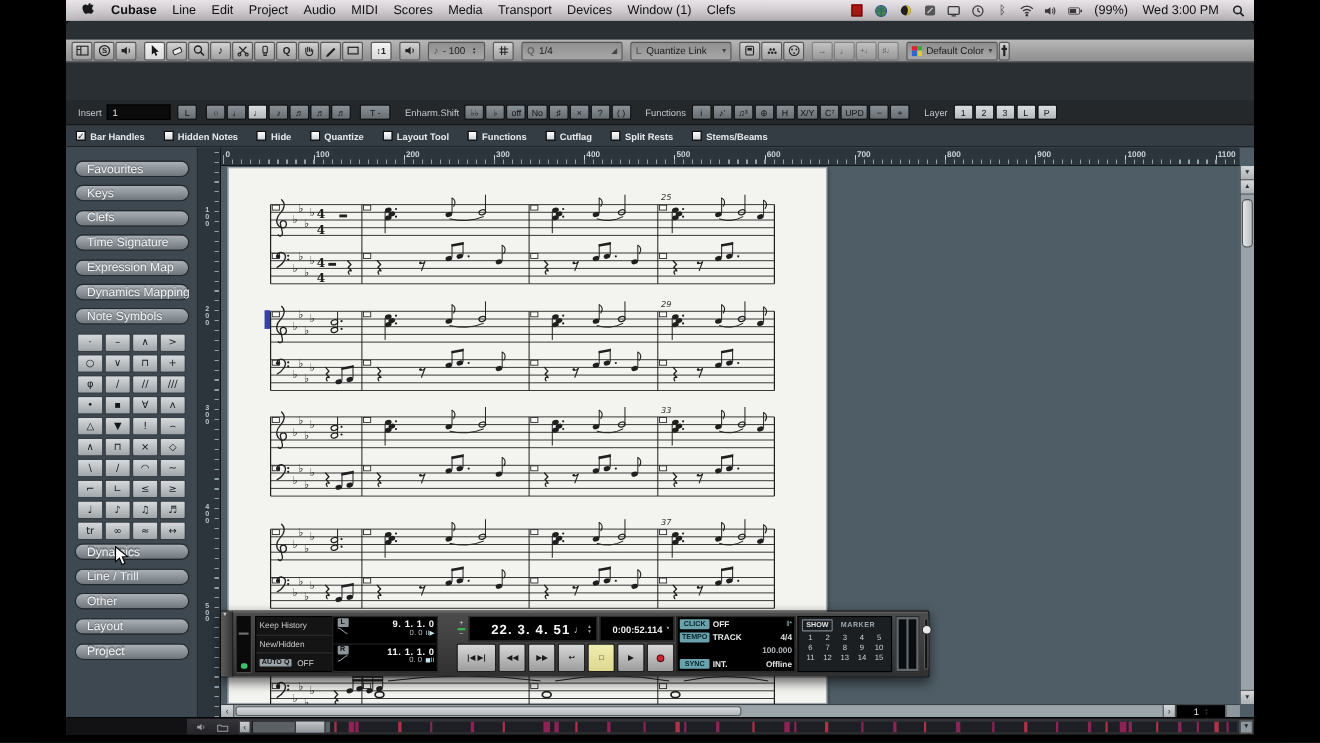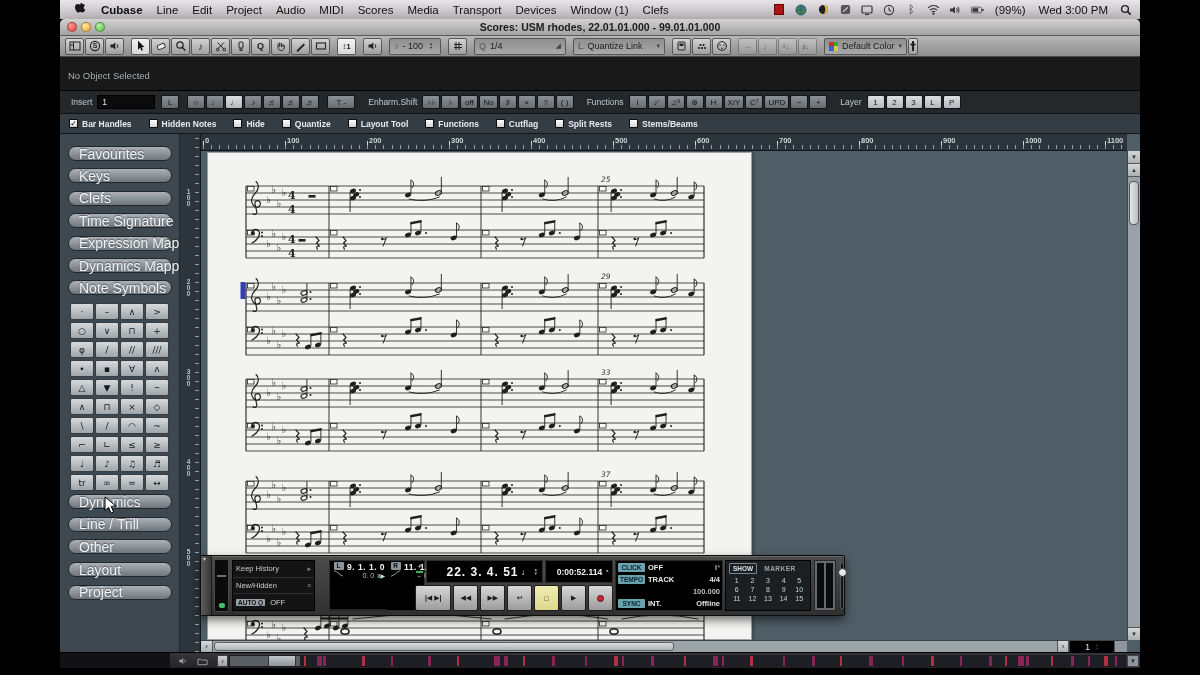--- a/index.html
+++ b/index.html
@@ -69,21 +69,21 @@
     border-bottom:1px solid #14181b;display:flex;align-items:center;gap:17px;padding:0 9px;}
   .fitem{display:flex;align-items:center;gap:4px;color:#e7ebed;font-size:8.5px;font-weight:bold;white-space:nowrap;}
   .fbox{width:9px;height:9px;background:linear-gradient(#ffffff,#cdd2d5);border:1px solid #0e0e0e;
     font-size:8px;line-height:8px;color:#111;display:flex;align-items:center;justify-content:center;}
 
   
   .main{position:absolute;left:0;top:115px;right:0;bottom:0;background:#4f5d66;overflow:hidden;}
   .sidebar{position:absolute;left:0;top:0;width:120px;bottom:0;background:#3d4850;border-right:1px solid #20262b;}
   .pill{position:absolute;left:8px;width:104px;height:15px;border-radius:8px;
     background:linear-gradient(#abb1b6,#6e767c);border:1px solid #22272b;color:#f1f4f6;
-    font-size:14px;display:flex;align-items:center;padding-left:10px;
+    font-size:11px;display:flex;align-items:center;padding-left:10px;
     text-shadow:0 -1px 1px rgba(0,0,0,.45);white-space:nowrap;}
   .sym{position:absolute;width:24px;height:17px;background:linear-gradient(#d7dadc,#9fa5a9);
     border:1px solid #383e44;border-radius:2px;color:#15181b;font-size:9px;
     display:flex;align-items:center;justify-content:center;font-family:"DejaVu Sans",sans-serif;}
 
   .vruler{position:absolute;left:120px;top:0;width:21px;bottom:0;background:#2b353b;border-right:1px solid #10161a;}
   .vruler::after{content:'';position:absolute;top:4px;bottom:0;right:1px;width:4px;
     background:repeating-linear-gradient(180deg,#8ea0a8 0 1px,transparent 1px 9px);}
   .vlab{position:absolute;left:4px;writing-mode:vertical-rl;text-orientation:upright;
     color:#bac4ca;font-size:6.5px;font-weight:bold;letter-spacing:-1px;line-height:8px;}
@@ -131,22 +131,22 @@
   .t-fline{position:absolute;left:2px;right:2px;top:15px;height:2px;background:#6f6f6f;}
   .t-led{position:absolute;left:4px;bottom:3px;width:6px;height:5px;background:#3fc06a;border-radius:2px;}
   .t-auto{position:absolute;left:31px;top:4px;width:83px;bottom:4px;background:#141414;
     border:1px solid #000;display:flex;flex-direction:column;}
   .t-arow{flex:1;display:flex;align-items:center;padding:0 3px;color:#cacaca;font-size:7.5px;
     border-bottom:1px solid #2d2d2d;gap:2px;white-space:nowrap;}
   .t-arow:last-child{border-bottom:none;}
   .t-tri{margin-left:auto;color:#8b8b8b;font-size:7px;}
   .t-chip{background:#99a2a7;color:#0f1113;font-weight:bold;font-size:6.5px;padding:0 2px;border-radius:1px;}
   .t-aval{color:#d2d2d2;font-size:7.5px;margin-left:3px;}
-  .t-loc{position:absolute;left:128px;top:4px;width:96px;bottom:4px;background:#000;
-    border:1px solid #2a2a2a;display:flex;flex-direction:row;}
+  .t-loc{position:absolute;left:101px;top:4px;width:96px;bottom:4px;background:#000;
+    border:1px solid #2a2a2a;display:flex;flex-direction:column;}
   .t-lrow{flex:1;display:flex;border-bottom:1px solid #242424;padding:1px 2px;gap:2px;}
   .t-lrow:last-child{border-bottom:none;}
   .t-lico{display:flex;flex-direction:column;align-items:center;width:13px;g:2px;}
   .t-lbadge{background:#8e959a;color:#0c0e10;font-size:6.5px;font-weight:bold;width:10px;
     text-align:center;border-radius:1px;line-height:8px;}
   .t-ramp{width:11px;height:7px;}
   .t-lvals{flex:1;text-align:right;}
   .t-lmain{color:#f1f4f5;font-size:8.5px;font-weight:bold;letter-spacing:.5px;white-space:nowrap;}
   .t-lsub{color:#b9bdbf;font-size:7px;display:flex;justify-content:flex-end;gap:3px;}
   .t-punch{color:#c2e4ec;font-size:6px;}
@@ -302,26 +302,20 @@
           <span class="sic">
             <svg viewBox="0 0 12 12" width="12" height="12">
               <circle cx="5" cy="5" r="3.4" fill="none" stroke="#222" stroke-width="1.4"></circle>
               <path d="M7.6,7.6 L10.6,10.6" stroke="#222" stroke-width="1.6"></path>
             </svg>
           </span>
         </div>
   </div>
 
   <div class="win">
-    <div class="titlebar">
-      <span class="tl" style="background:radial-gradient(circle at 35% 30%,#ff9a94,#e3423a);"></span>
-      <span class="tl" style="background:radial-gradient(circle at 35% 30%,#ffe7a3,#f0ad30);margin-left:4px;"></span>
-      <span class="tl" style="background:radial-gradient(circle at 35% 30%,#b9f3a8,#52bd3a);margin-left:4px;"></span>
-      <span class="title">Scores: USM rhodes, 22.01.01.000 - 99.01.01.000</span>
-    </div>
 
     <div class="toolbar" id="toolbar">
           <div class="tgrp">
             <div class="tbtn">
               <svg viewBox="0 0 12 12">
                 <rect x="1" y="2" width="10" height="8" fill="none" stroke="#222"></rect>
                 <path d="M4.5,2 V10 M1,5 H4.5" stroke="#222"></path>
               </svg>
             </div>
             <div class="tbtn">
@@ -486,23 +480,20 @@
             </div>
             <div class="tbtn" style="width: 10px;">
               <svg viewBox="0 0 6 12" width="6" height="12">
                 <rect x="2" y="1" width="2" height="10" fill="#222"></rect>
                 <rect x="0.5" y="3.5" width="5" height="2" fill="#222"></rect>
               </svg>
             </div>
           </div>
         </div>
 
-    <div class="infoline">
-      <span>No Object Selected</span>
-    </div>
 
     <div class="extbar" id="extbar">
           <span class="xlabel">Insert</span>
           <div class="xval">1</div>
           <div class="xgrp">
             <div class="xbtn">L</div>
           </div>
           <div class="xgrp">
             <div class="xbtn">○</div>
             <div class="xbtn">♩</div>

